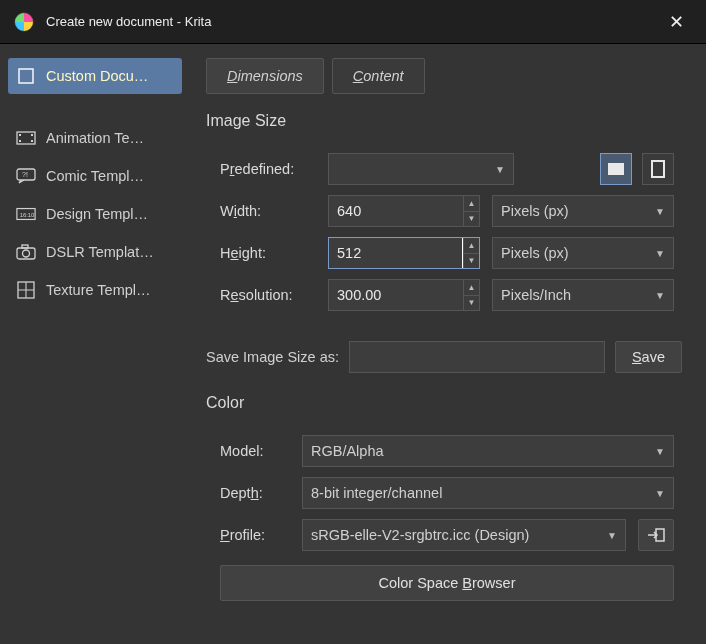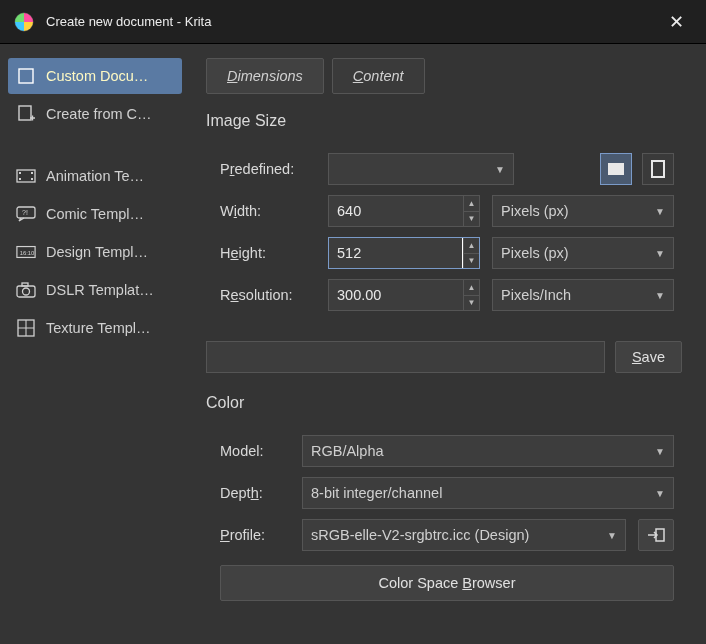--- a/index.html
+++ b/index.html
@@ -79,29 +79,20 @@
 <div class="body">
   <div class="sidebar">
     <div class="sidebar-item selected">
       <span class="si-icon">
         <svg width="18" height="18" viewBox="0 0 18 18">
             <rect x="2" y="2" width="14" height="14" fill="none" stroke="#fff" stroke-width="1.4"></rect>
           </svg>
       </span>
       <span class="si-label">Custom Docu…</span>
     </div>
-    <div class="sidebar-item">
-      <span class="si-icon">
-        <svg width="18" height="18" viewBox="0 0 18 18">
-            <rect x="2" y="1" width="12" height="14" fill="none" stroke="#d0d0d0" stroke-width="1.4"></rect>
-            <path d="M13 13 h5 M15.5 10.5 v5" stroke="#d0d0d0" stroke-width="1.4"></path>
-          </svg>
-      </span>
-      <span class="si-label">Create from C…</span>
-    </div>
     <div class="spacer"></div>
     <div class="sidebar-item">
       <span class="si-icon">
         <svg width="20" height="16" viewBox="0 0 20 16">
             <rect x="1" y="2" width="18" height="12" fill="none" stroke="#d0d0d0" stroke-width="1.3"></rect>
             <rect x="3" y="4" width="2" height="2" fill="#d0d0d0"></rect>
             <rect x="3" y="10" width="2" height="2" fill="#d0d0d0"></rect>
             <rect x="15" y="4" width="2" height="2" fill="#d0d0d0"></rect>
             <rect x="15" y="10" width="2" height="2" fill="#d0d0d0"></rect>
           </svg>
@@ -216,20 +207,21 @@
             </div>
         </div>
         <div class="combo" style="flex:1">
           <span>Pixels/Inch</span>
           <span class="caret">▼</span>
         </div>
       </div>
     </div>
 
     <div class="row" style="gap:10px;margin-bottom:16px">
+      <span>Save Image Size <span class="ul">a</span>s:</span>
       <input class="textin" type="text" value="" style="">
       <div class="btn"><span class="ul">S</span>ave</div>
     </div>
 
     <div class="section-title">Color</div>
     <div class="group">
       <div class="row">
         <span class="lbl" style="width:70px">Model:</span>
         <div class="combo" style="flex:1">
           <span>RGB/Alpha</span>

